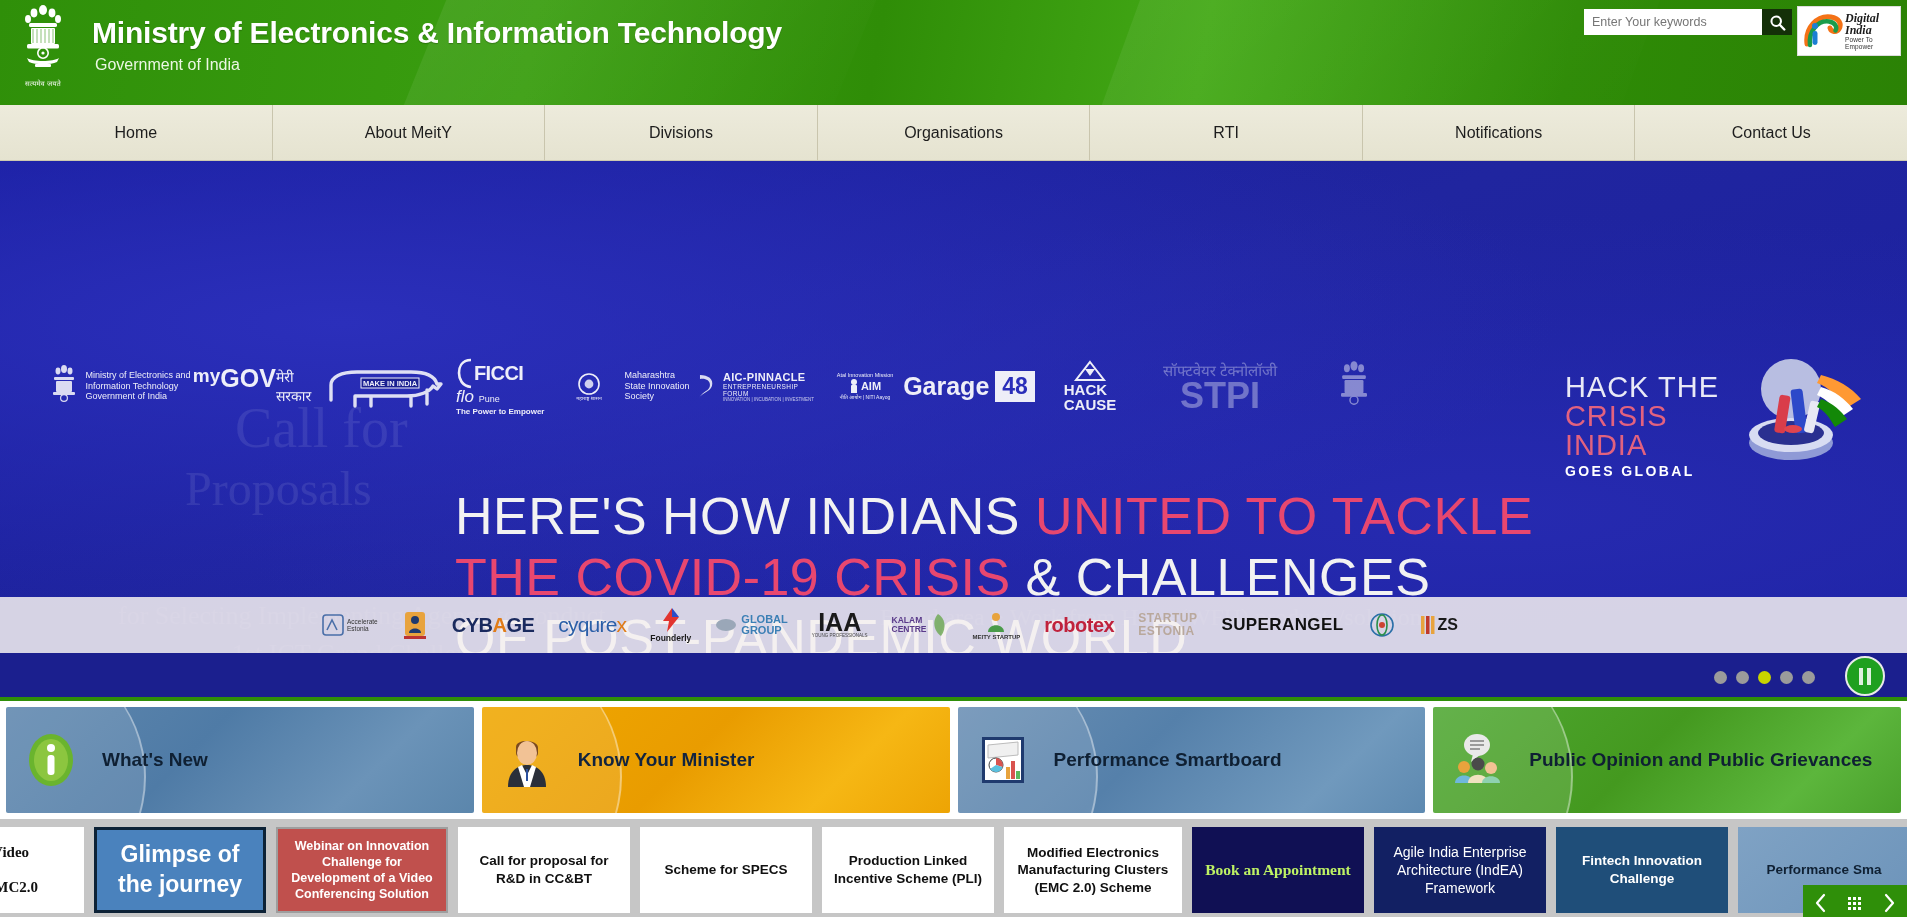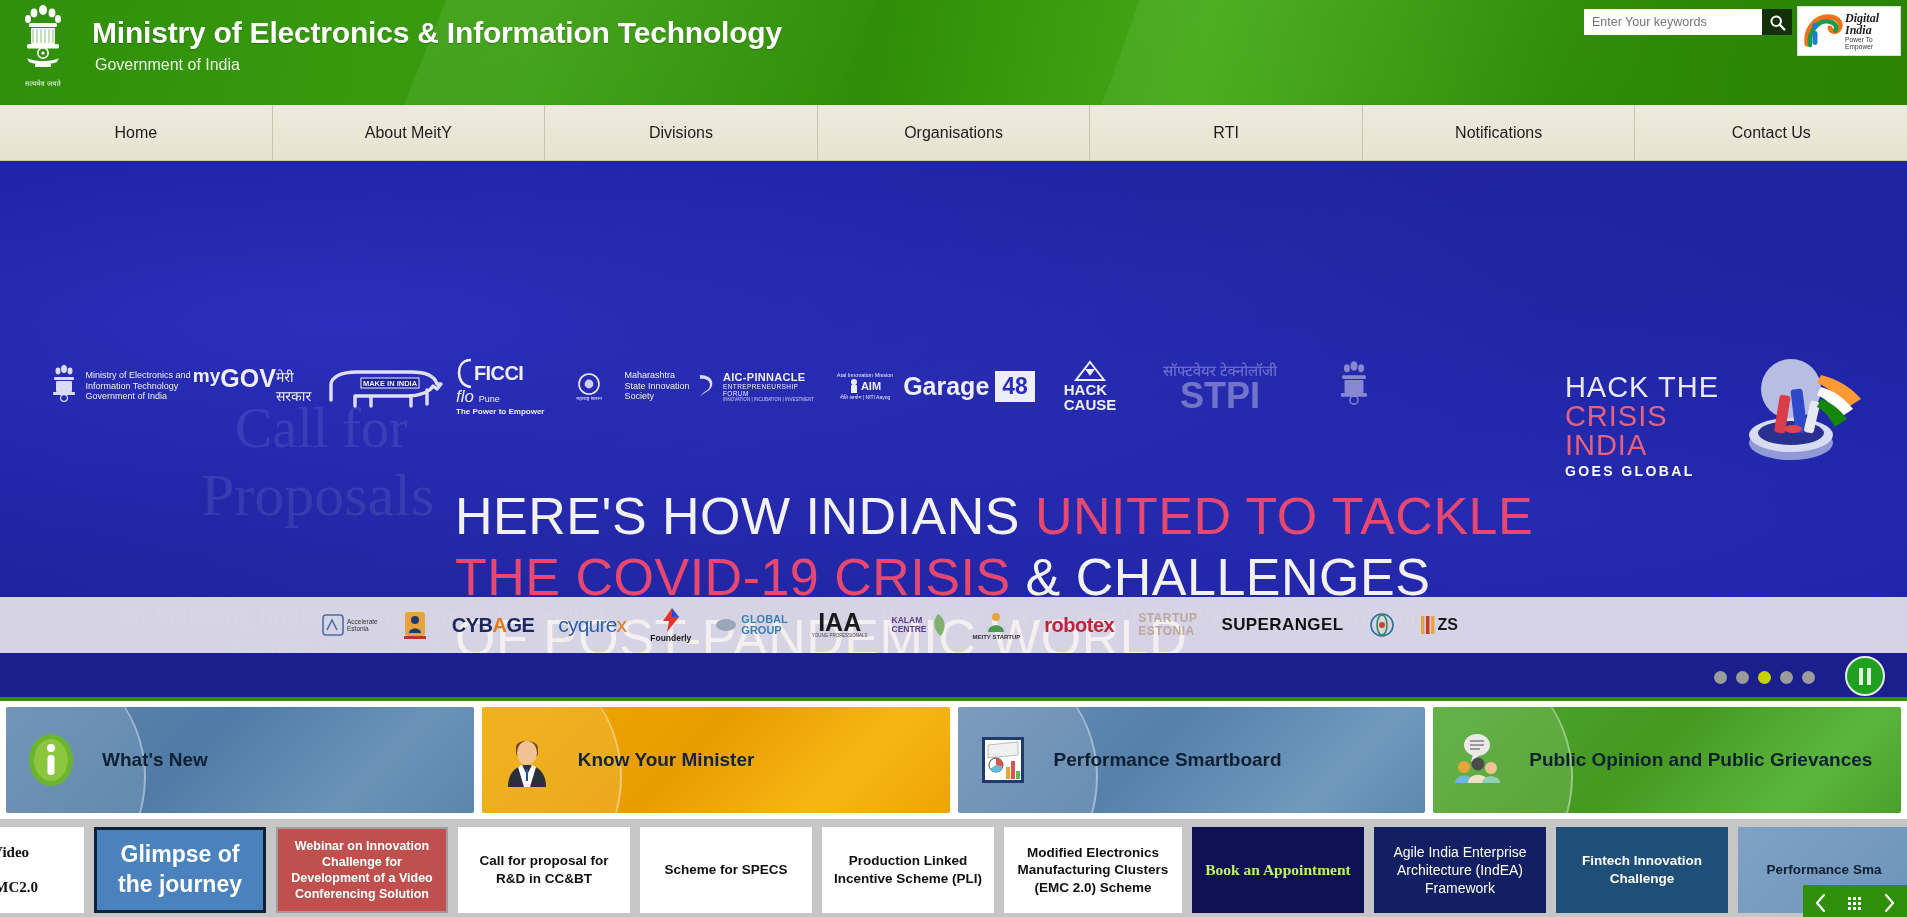--- a/index.html
+++ b/index.html
@@ -287,21 +287,21 @@
   <div class="nav-item">Divisions</div>
   <div class="nav-item">Organisations</div>
   <div class="nav-item">RTI</div>
   <div class="nav-item">Notifications</div>
   <div class="nav-item">Contact Us</div>
 </nav>
 
 <section class="banner">
 
   <div class="ghost" style="left:235px; top:235px; font-size:56px;">Call for</div>
-  <div class="ghost" style="left:201px; top:300px; font-size:60px;">Proposals</div>
+  <div class="ghost" style="left:185px; top:300px; font-size:48px;">Proposals</div>
   <div class="ghost" style="left:118px; top:440px; font-size:26px;">for Selecting Implementing Agency to conduct</div>
   <div class="ghost" style="left:232px; top:478px; font-size:26px;">1st ICT Grand Challenge</div>
   <div class="ghost" style="left:212px; top:515px; font-size:24px;">National Policy on Software Products</div>
   <div class="ghost" style="left:880px; top:443px; font-size:24px;">Broad area &gt; Work from Home(WFH) products/solutions</div>
   <div class="ghost" style="left:1175px;top:522px; font-size:40px;">Who can apply</div>
 
   <div class="logo-row">
 
     <div class="plogo" style="width:152px;">
       <svg width="30" height="44" viewBox="0 0 30 44" aria-hidden="true">

